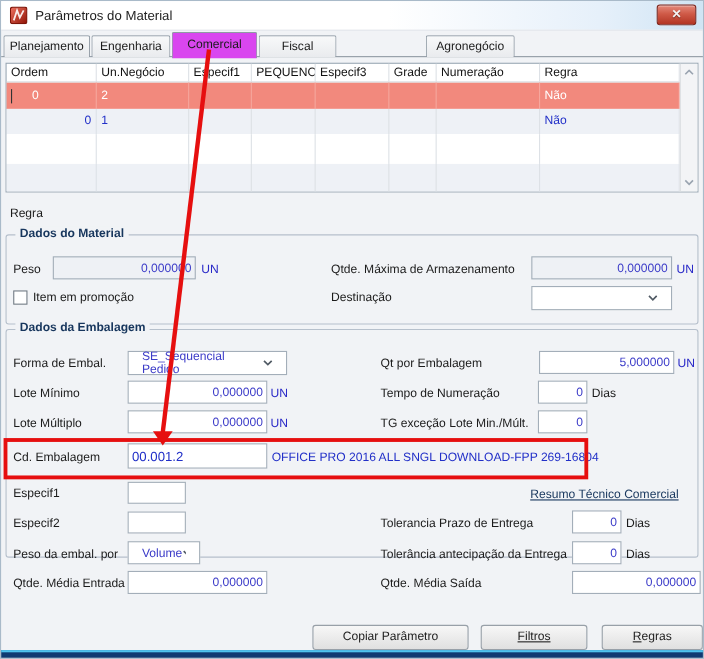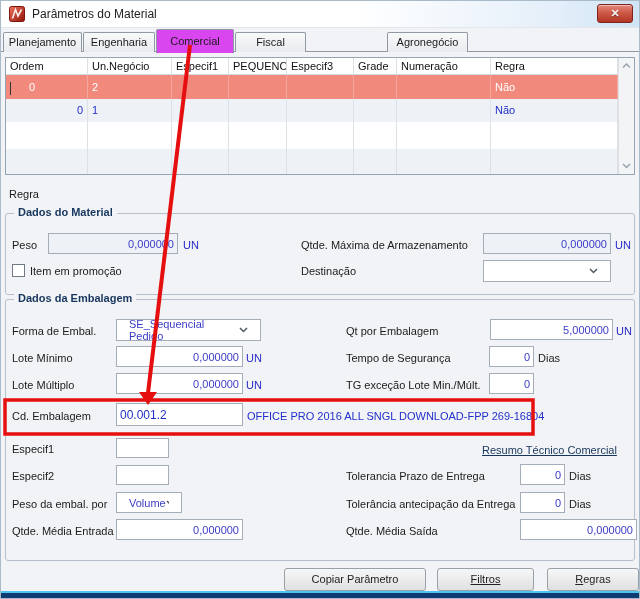--- a/index.html
+++ b/index.html
@@ -173,38 +173,38 @@
     <div class="lbl" style="left:24px;top:51px;">Item em promoção</div>
     <div class="lbl" style="left:295px;top:51px;">Destinação</div>
     <div class="dd" style="left:477px;top:46px;width:128px;">
       <span></span>
       <svg width="9" height="6">
           <polyline points="1,1 4.5,4.5 8,1" fill="none" stroke="#505a64" stroke-width="1.5"></polyline>
         </svg>
     </div>
   </div>
 
-  <div class="gb" style="left:4px;top:298px;width:630px;height:262px;">
+  <div class="gb" style="left:4px;top:298px;width:630px;height:208px;">
     <div class="gb-title">Dados da Embalagem</div>
 
     <div class="lbl" style="left:6px;top:25px;">Forma de Embal.</div>
     <div class="dd" style="left:110px;top:19px;width:145px;">
       <span>SE_Sequencial Pedido</span>
       <svg width="9" height="6">
           <polyline points="1,1 4.5,4.5 8,1" fill="none" stroke="#505a64" stroke-width="1.5"></polyline>
         </svg>
     </div>
     <div class="lbl" style="left:340px;top:25px;">Qt por Embalagem</div>
     <input class="inp num" style="left: 484px; top: 19px; width: 123px;" value="5,000000">
     <div class="unit" style="left:610px;top:25px;">UN</div>
 
     <div class="lbl" style="left:6px;top:52px;">Lote Mínimo</div>
     <input class="inp num" style="left: 110px; top: 46px; width: 127px;" value="0,000000">
     <div class="unit" style="left:240px;top:52px;">UN</div>
-    <div class="lbl" style="left:340px;top:52px;">Tempo de Segurança</div>
+    <div class="lbl" style="left:340px;top:52px;">Tempo de Numeração</div>
     <input class="inp num" style="left: 483px; top: 46px; width: 45px;" value="0">
     <div class="lbl" style="left:532px;top:52px;">Dias</div>
 
     <div class="lbl" style="left:6px;top:79px;">Lote Múltiplo</div>
     <input class="inp num" style="left: 110px; top: 73px; width: 127px;" value="0,000000">
     <div class="unit" style="left:240px;top:79px;">UN</div>
     <div class="lbl" style="left:340px;top:79px;">TG exceção Lote Min./Múlt.</div>
     <input class="inp num" style="left: 483px; top: 73px; width: 45px;" value="0">
 
     <div class="lbl" style="left:6px;top:110px;">Cd. Embalagem</div>

